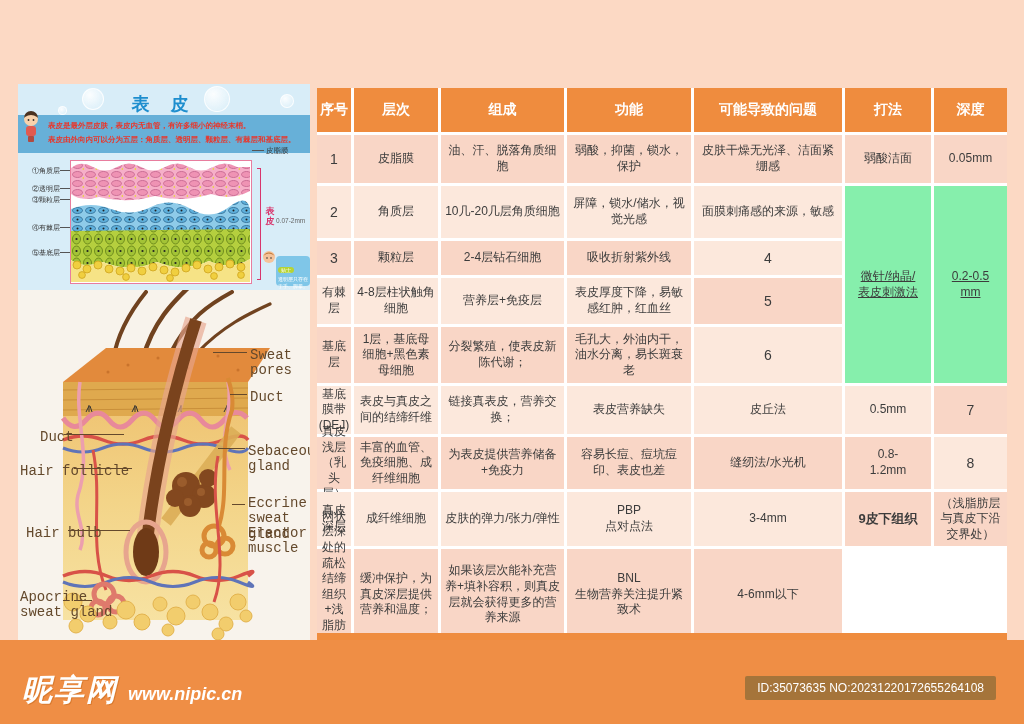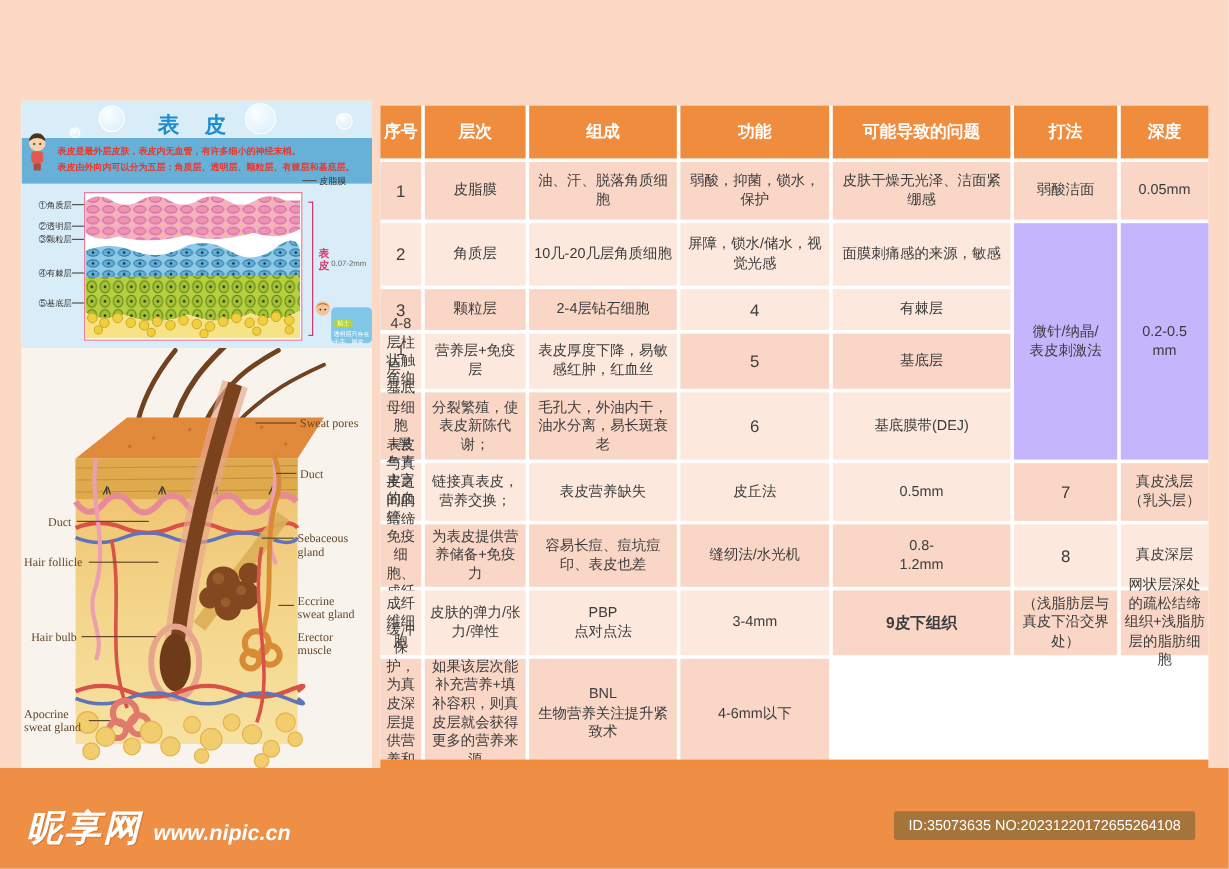--- a/index.html
+++ b/index.html
@@ -22,33 +22,33 @@
   .sebum-label { position:absolute; left:248px; top:62px; font-size:7.5px; color:#333; }
   .bracket { position:absolute; left:239px; top:84px; width:4px; height:112px; border:1.5px solid #d8356c; border-left:none; }
   .vert-epi { position:absolute; left:247px; top:122px; color:#d8356c; font-size:9px; font-weight:bold; width:10px; line-height:1.15; text-align:center; }
   .thick { position:absolute; left:258px; top:133px; font-size:6.5px; color:#666; }
   .tipbox { position:absolute; left:258px; top:172px; width:34px; height:30px; background:#7fc6e8; border-radius:4px; padding:2px 2px; }
   .tipbox .pill { display:inline-block; background:#b6d435; color:#fff; font-size:5px; border-radius:4px; padding:0 3px; }
   .tipbox .tl { color:#fff; font-size:5px; line-height:1.3; white-space:pre-line; }
   .tiphead { position:absolute; left:244px; top:166px; }
 
   .anat { position:absolute; left:0; top:206px; width:292px; height:350px; background:#f8f3ec; overflow:hidden; }
-  .anat-label { position:absolute; font-family:Liberation Serif, serif; font-size:10px; color:#64492c; line-height:1.1; }
+  .anat-label { position:absolute; font-family:Liberation Mono, monospace; font-size:14px; color:#64492c; line-height:1.1; }
   .aline { position:absolute; height:1px; background:#64492c; }
 
   
   .tbl { position:absolute; left:317px; top:88px; width:690px; background:#ffffff; display:grid;
          grid-template-columns:34px 84px 123px 124px 148px 86px 73px;
          grid-template-rows:44px 48px 52px 34px 46px 56px 48px 52px 54px 91px;
          gap:3px; grid-auto-flow:row; }
   .th { background:#ef8c3e; color:#fff; font-size:14px; font-weight:bold; display:flex; align-items:center; justify-content:center; text-align:center; }
   .td { font-size:12px; color:#3c3c3c; display:flex; align-items:center; justify-content:center; text-align:center; line-height:1.3; padding:2px 3px; white-space:pre-line; }
   .rA { background:#f9d6c6; }
   .rB { background:#fce8dc; }
-  .merge { background:#c4b5fd; grid-row:span 4; }
+  .merge { background:#86efac; grid-row:span 4;text-decoration:underline; }
   .tbl-strip { position:absolute; left:317px; top:633px; width:690px; height:12px; background:#ef8c3e; }
 
   
   .footer { position:absolute; left:0; top:640px; width:1024px; height:84px; background:#ef8e45; }
   .brand { position:absolute; left:22px; top:30px; color:#fff; font-style:italic; font-weight:bold; }
   .brand .cn { font-size:30px; font-weight:900; letter-spacing:2px; text-shadow:1px 1px 0 #d97a2e; }
   .brand .url { font-size:18px; margin-left:10px; }
   .idbox { position:absolute; right:28px; top:36px; background:#a5743a; color:#fff; font-size:12px; padding:5px 12px; border-radius:2px; }
 </style>
 </head>
@@ -311,20 +311,21 @@
     <div class="td rB">屏障，锁水/储水，视觉光感</div>
     <div class="td rB">面膜刺痛感的来源，敏感</div>
     <div class="td merge">微针/纳晶/
 表皮刺激法</div>
     <div class="td merge">0.2-0.5
 mm</div>
 
     <div class="td rA" style="font-size:14px;">3</div>
     <div class="td rA">颗粒层</div>
     <div class="td rA">2-4层钻石细胞</div>
+    <div class="td rA">吸收折射紫外线</div>
 
     <div class="td rB" style="font-size:14px;">4</div>
     <div class="td rB">有棘层</div>
     <div class="td rB">4-8层柱状触角细胞</div>
     <div class="td rB">营养层+免疫层</div>
     <div class="td rB">表皮厚度下降，易敏感红肿，红血丝</div>
 
     <div class="td rA" style="font-size:14px;">5</div>
     <div class="td rA">基底层</div>
     <div class="td rA">1层，基底母细胞+黑色素母细胞</div>

